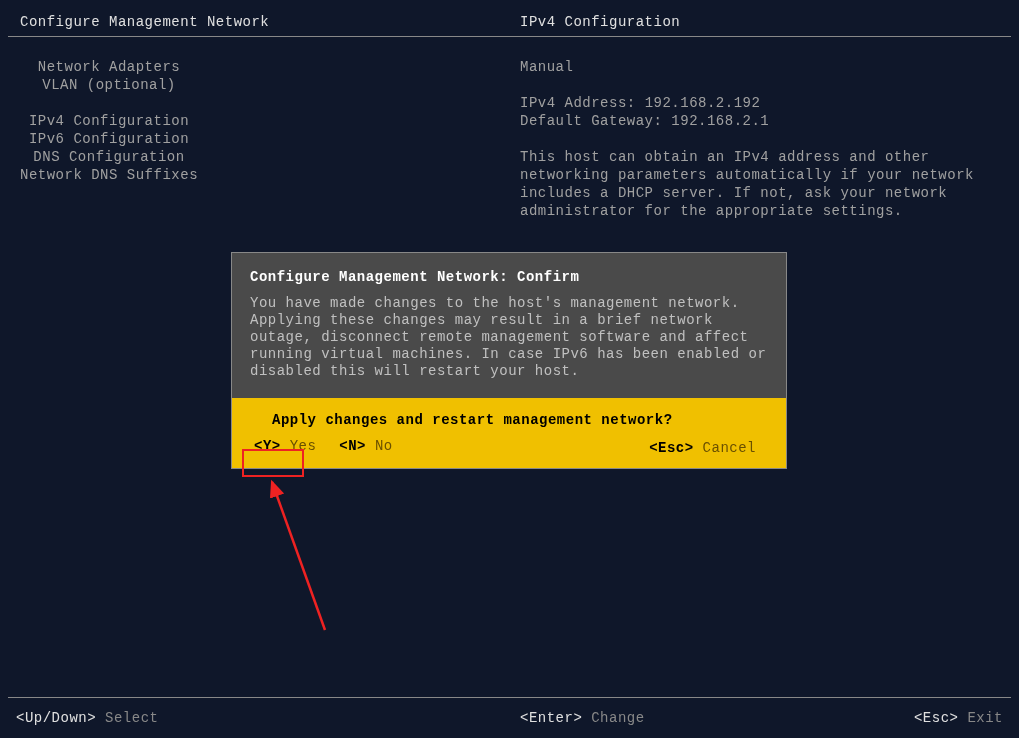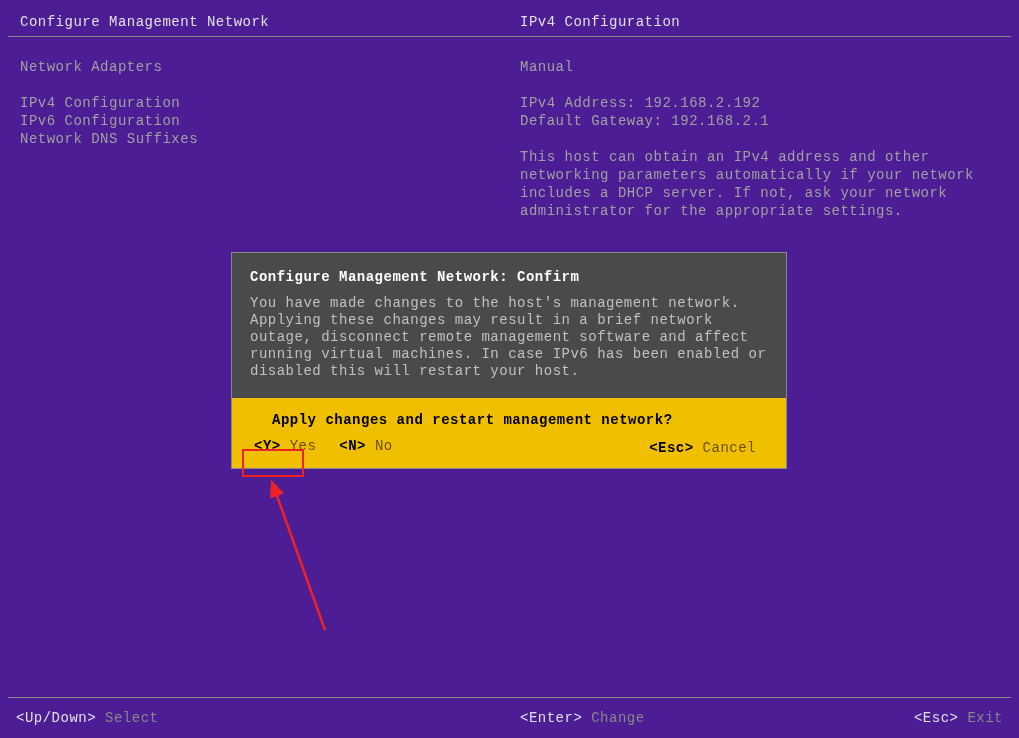--- a/index.html
+++ b/index.html
@@ -11,21 +11,21 @@
     font-family: "Courier New", monospace;
     font-size: 14px;
     color: #a0a0a0;
     overflow: hidden;
     letter-spacing: 0.5px;
   }
   .screen {
     position: relative;
     width: 1019px;
     height: 738px;
-    background: #4c1d95;
+    background: #0f172a;
     box-sizing: border-box;
   }
   .header-row {
     position: absolute;
     top: 14px;
     left: 0;
     right: 0;
     padding: 0 20px;
     color: #e0e0e0;
   }
@@ -54,20 +54,21 @@
   .right-panel {
     position: absolute;
     top: 58px;
     left: 520px;
     width: 480px;
     color: #a0a0a0;
     line-height: 18px;
   }
   .menu-item {
     color: #a0a0a0;
+    text-align: center;
   }
   .spacer {
     height: 18px;
   }
   .info-block {
     margin-top: 18px;
   }
   .footer {
     position: absolute;
     bottom: 12px;
@@ -173,23 +174,25 @@
 <div class="screen">
 
   <div class="header-row">
     <div class="header-left">Configure Management Network</div>
     <div class="header-right">IPv4 Configuration</div>
   </div>
   <div class="divider"></div>
 
   <div class="left-panel">
     <div class="menu-item">Network Adapters</div>
+    <div class="menu-item">VLAN (optional)</div>
     <div class="spacer"></div>
     <div class="menu-item">IPv4 Configuration</div>
     <div class="menu-item">IPv6 Configuration</div>
+    <div class="menu-item">DNS Configuration</div>
     <div class="menu-item">Network DNS Suffixes</div>
   </div>
 
   <div class="right-panel">
     <div>Manual</div>
     <div class="spacer"></div>
     <div>
       <span>IPv4 Address:</span>
       <span> </span>
       <span>192.168.2.192</span>

